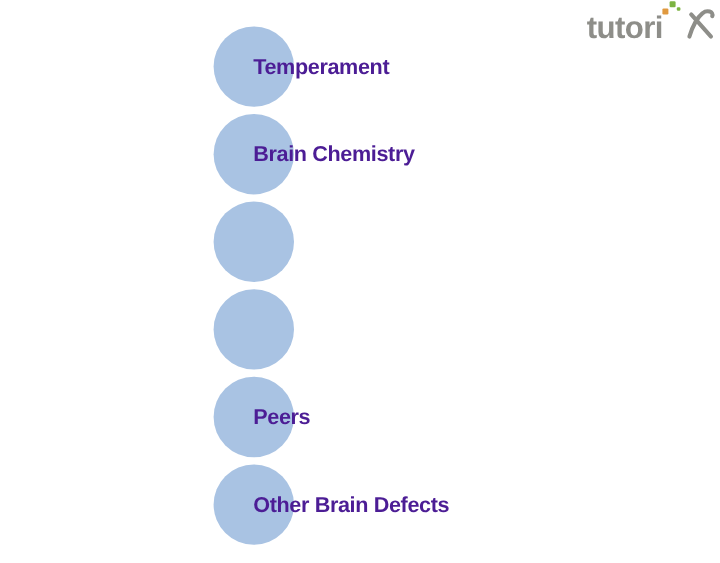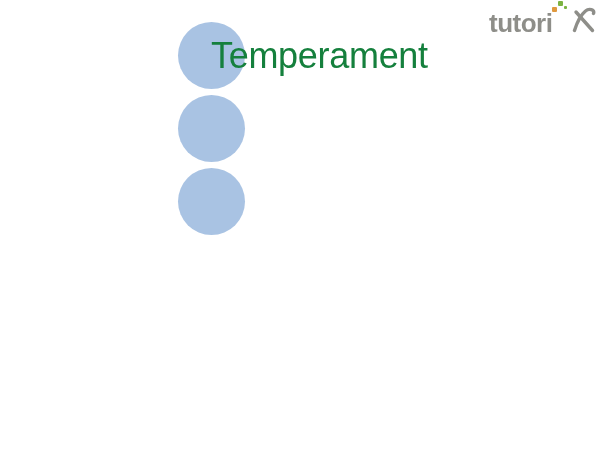--- a/index.html
+++ b/index.html
@@ -36,24 +36,24 @@
     height: 67px;
     border-radius: 50%;
     background: #a9c3e3;
   }
   .label {
     position: absolute;
     left: 33px;
     top: 50%;
     transform: translateY(-50%);
     white-space: nowrap;
-    font-size: 36px;
-    font-weight: 400;
+    font-size: 18px;
+    font-weight: 700;
     letter-spacing: -0.3px;
-    color: #15803d;
+    color: #4c1d95;
   }
 
   
   .logo {
     position: absolute;
     top: 0;
     right: 3px;
     width: 108px;
     height: 45px;
   }
@@ -97,25 +97,37 @@
     </svg>
   </div>
 
   <div class="list">
 
     <div class="row">
       <div class="circle"></div>
       <div class="label">Temperament</div>
     </div>
 
+    <div class="row">
+      <div class="circle"></div>
+      <div class="label">Brain Chemistry</div>
+    </div>
 
     <div class="row">
       <div class="circle"></div>
     </div>
 
     <div class="row">
       <div class="circle"></div>
     </div>
 
+    <div class="row">
+      <div class="circle"></div>
+      <div class="label">Peers</div>
+    </div>
 
+    <div class="row">
+      <div class="circle"></div>
+      <div class="label">Other Brain Defects</div>
+    </div>
 
   </div>
 </div>
 
 </body></html>

